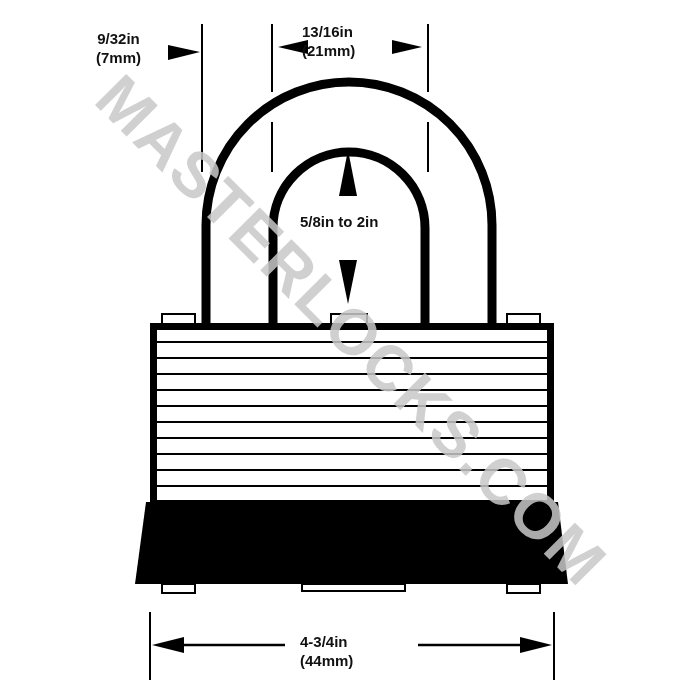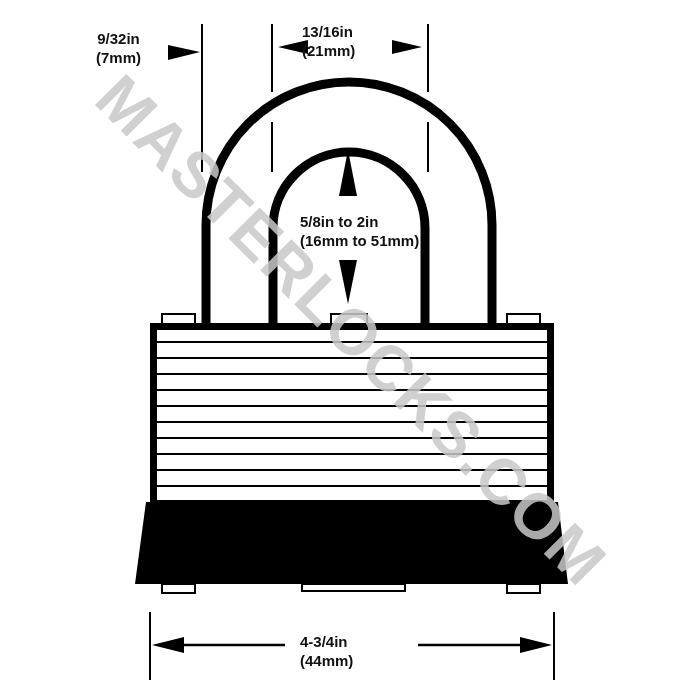--- a/index.html
+++ b/index.html
@@ -89,19 +89,18 @@
   <span>(7mm)</span>
 </div>
 
 <div class="label" id="lbl-inner-width">
   <span>13/16in</span>
   <span>(21mm)</span>
 </div>
 
 <div class="label" id="lbl-clearance">
   <span>5/8in to 2in</span>
-  <span>(16mm to 51mm)</span>
 </div>
 
 <div class="label" id="lbl-body-width">
   <span>4-3/4in</span>
   <span>(44mm)</span>
 </div>
 
 </body></html>

